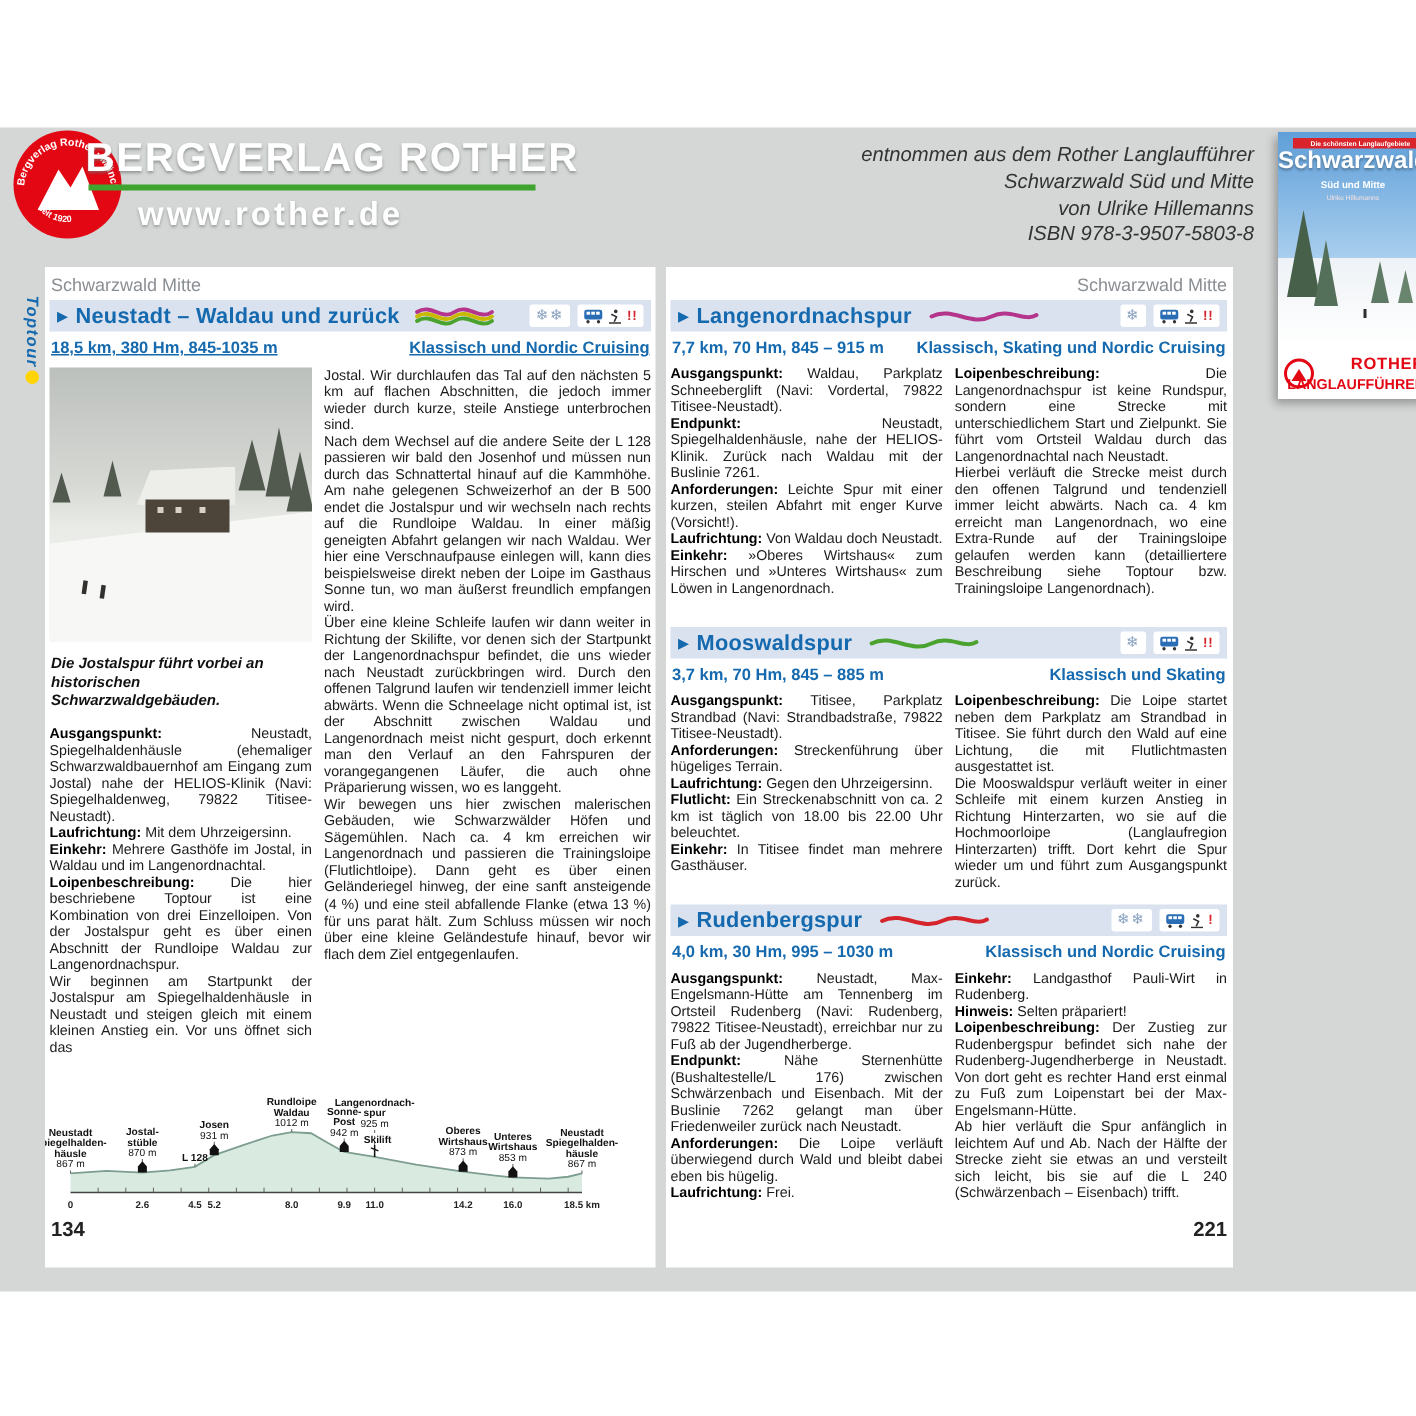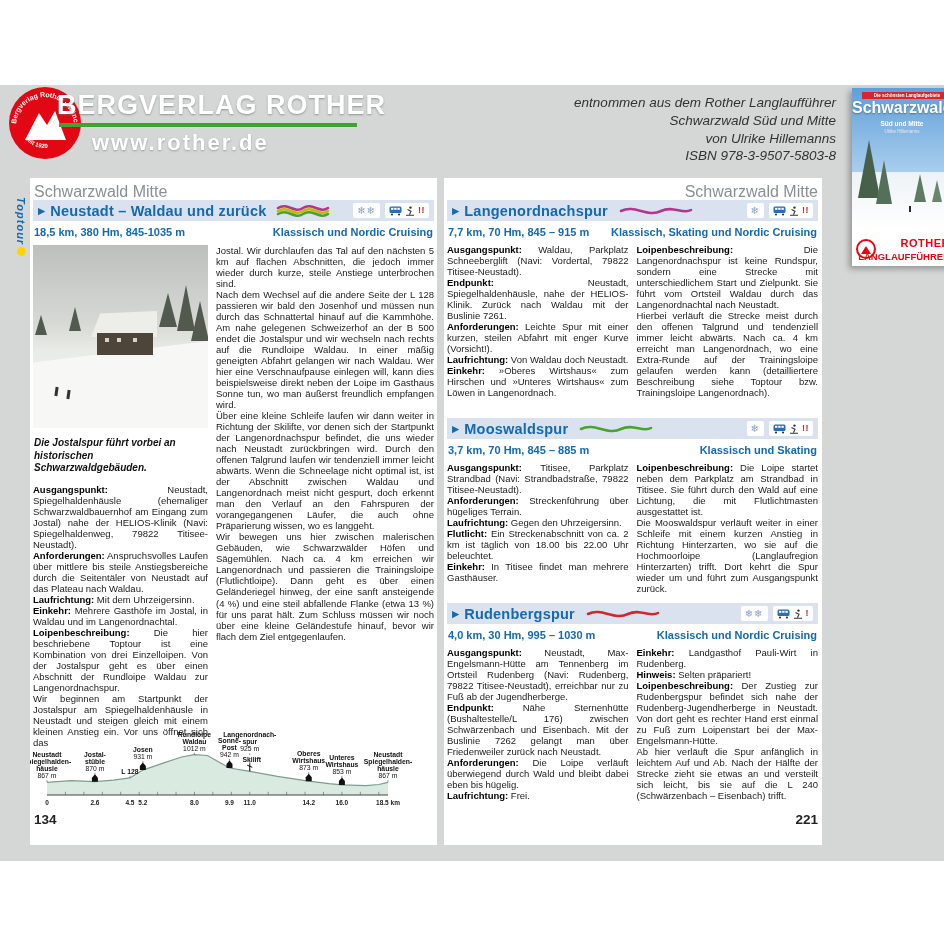--- a/index.html
+++ b/index.html
@@ -34,39 +34,39 @@
   .cv-r2{position:absolute;right:2px;bottom:4px;font-size:9.5px;font-weight:bold;color:#e30613;}
   .cv-logo{position:absolute;left:4px;bottom:7px;width:20px;height:20px;border-radius:50%;
            background:#fff;border:2px solid #e30613;box-sizing:border-box;}
   .cv-logo::after{content:"";position:absolute;left:3px;top:5px;width:0;height:0;
            border-left:5px solid transparent;border-right:5px solid transparent;border-bottom:8px solid #e30613;}
 
   
   .page{position:absolute;top:178px;background:#fff;overflow:hidden;}
   #pageL{left:30px;width:407px;height:667px;}
   #pageR{left:444px;width:378px;height:667px;}
-  .runhead{position:absolute;top:5px;font-size:16px;color:#8a8f94;}
+  .runhead{position:absolute;top:5px;font-size:12px;color:#8a8f94;}
   #pageL .runhead{left:4px;} #pageR .runhead{right:4px;}
   .pagenum{position:absolute;top:634px;font-size:13.5px;font-weight:bold;color:#222;z-index:5;}
   #pageL .pagenum{left:4px;} #pageR .pagenum{right:4px;}
 
   .bar{display:flex;align-items:center;height:21px;background:#d9e2ee;padding:0 5px;box-sizing:border-box;}
   .arrow{color:#1569ae;font-size:9.5px;margin-right:5px;}
   .rtitle{color:#1569ae;font-weight:bold;font-size:14.5px;white-space:nowrap;letter-spacing:.2px;}
   .waves{margin-left:9px;flex:none;}
   .wv{fill:none;stroke-width:2.6;stroke-linecap:round;}
   .iconboxes{margin-left:auto;display:flex;gap:5px;}
   .ibox{background:#fff;height:15px;border-radius:2px;display:flex;align-items:center;padding:0 4px;gap:3px;}
   .snow{color:#8ba3c2;font-size:10px;letter-spacing:1px;line-height:1;}
   .alert{color:#d6242c;font-weight:bold;font-size:9px;letter-spacing:.5px;line-height:1;}
 
   .statsline{display:flex;justify-content:space-between;color:#1569ae;font-weight:bold;font-size:11px;}
 
   #lbar{position:absolute;top:22px;left:3px;right:3px;}
-  #lstats{position:absolute;top:48px;left:4px;right:4px;}
+  #lstats{position:absolute;top:48px;left:4px;right:4px;text-decoration:underline;}
   .colwrap{position:absolute;top:67px;left:3px;right:3px;display:flex;gap:8px;}
   .lcol{width:175px;flex:none;}
   .mcol{flex:1;}
   .txt{font-size:9.5px;line-height:1.16;text-align:justify;color:#1b1b1b;}
   .entry,.para{margin:0;}
   .entry b{color:#000;margin-top:36px;}
   .caption{font-size:10px;font-weight:bold;font-style:italic;line-height:1.25;margin:9px 1px 9px;color:#111;}
 
   
   .photo{position:relative;width:175px;height:183px;overflow:hidden;
@@ -188,21 +188,20 @@
           <div class="tri ph-tree" style="left:144px;top:40px;border-bottom-width:46px;"></div>
           <div class="tri ph-tree" style="left:158px;top:56px;border-bottom-width:40px;"></div>
           <div class="tri ph-tree" style="left:36px;top:62px;border-bottom-width:24px;border-left-width:6px;border-right-width:6px;"></div>
           <div class="tri ph-tree" style="left:2px;top:70px;border-bottom-width:20px;border-left-width:6px;border-right-width:6px;"></div>
           <div class="ph-skier" style="left:22px;top:142px;"></div>
           <div class="ph-skier" style="left:34px;top:145px;"></div>
         </div>
         <div class="caption">Die Jostalspur führt vorbei an historischen Schwarzwaldgebäuden.</div>
         <div class="txt">
             <p class="entry"><b>Ausgangspunkt:</b><span> Neustadt, Spiegelhaldenhäusle (ehemaliger Schwarzwaldbauernhof am Eingang zum Jostal) nahe der HELIOS-Klinik (Navi: Spiegelhaldenweg, 79822 Titisee-Neustadt).</span></p>
-            <p class="entry"><b>Anforderungen:</b><span> Anspruchsvolles Laufen über mittlere bis steile Anstiegsbereiche durch die Seitentäler von Neustadt auf das Plateau nach Waldau.</span></p>
             <p class="entry"><b>Laufrichtung:</b><span> Mit dem Uhrzeigersinn.</span></p>
             <p class="entry"><b>Einkehr:</b><span> Mehrere Gasthöfe im Jostal, in Waldau und im Langenordnachtal.</span></p>
             <p class="entry"><b>Loipenbeschreibung:</b><span> Die hier beschriebene Toptour ist eine Kombination von drei Einzelloipen. Von der Jostalspur geht es über einen Abschnitt der Rundloipe Waldau zur Langenordnachspur.</span></p>
           </div>
         <p class="txt para">Wir beginnen am Startpunkt der Jostalspur am Spiegelhaldenhäusle in Neustadt und steigen gleich mit einem kleinen Anstieg ein. Vor uns öffnet sich das</p>
       </div>
       <div class="mcol txt">
           <p class="para">Jostal. Wir durchlaufen das Tal auf den nächsten 5 km auf flachen Abschnitten, die jedoch immer wieder durch kurze, steile Anstiege unterbrochen sind.</p>
           <p class="para">Nach dem Wechsel auf die andere Seite der L 128 passieren wir bald den Josenhof und müssen nun durch das Schnattertal hinauf auf die Kammhöhe. Am nahe gelegenen Schweizerhof an der B 500 endet die Jostalspur und wir wechseln nach rechts auf die Rundloipe Waldau. In einer mäßig geneigten Abfahrt gelangen wir nach Waldau. Wer hier eine Verschnaufpause einlegen will, kann dies beispielsweise direkt neben der Loipe im Gasthaus Sonne tun, wo man äußerst freundlich empfangen wird.</p>
           <p class="para">Über eine kleine Schleife laufen wir dann weiter in Richtung der Skilifte, vor denen sich der Startpunkt der Langenordnachspur befindet, die uns wieder nach Neustadt zurückbringen wird. Durch den offenen Talgrund laufen wir tendenziell immer leicht abwärts. Wenn die Schneelage nicht optimal ist, ist der Abschnitt zwischen Waldau und Langenordnach meist nicht gespurt, doch erkennt man den Verlauf an den Fahrspuren der vorangegangenen Läufer, die auch ohne Präparierung wissen, wo es langgeht.</p>

